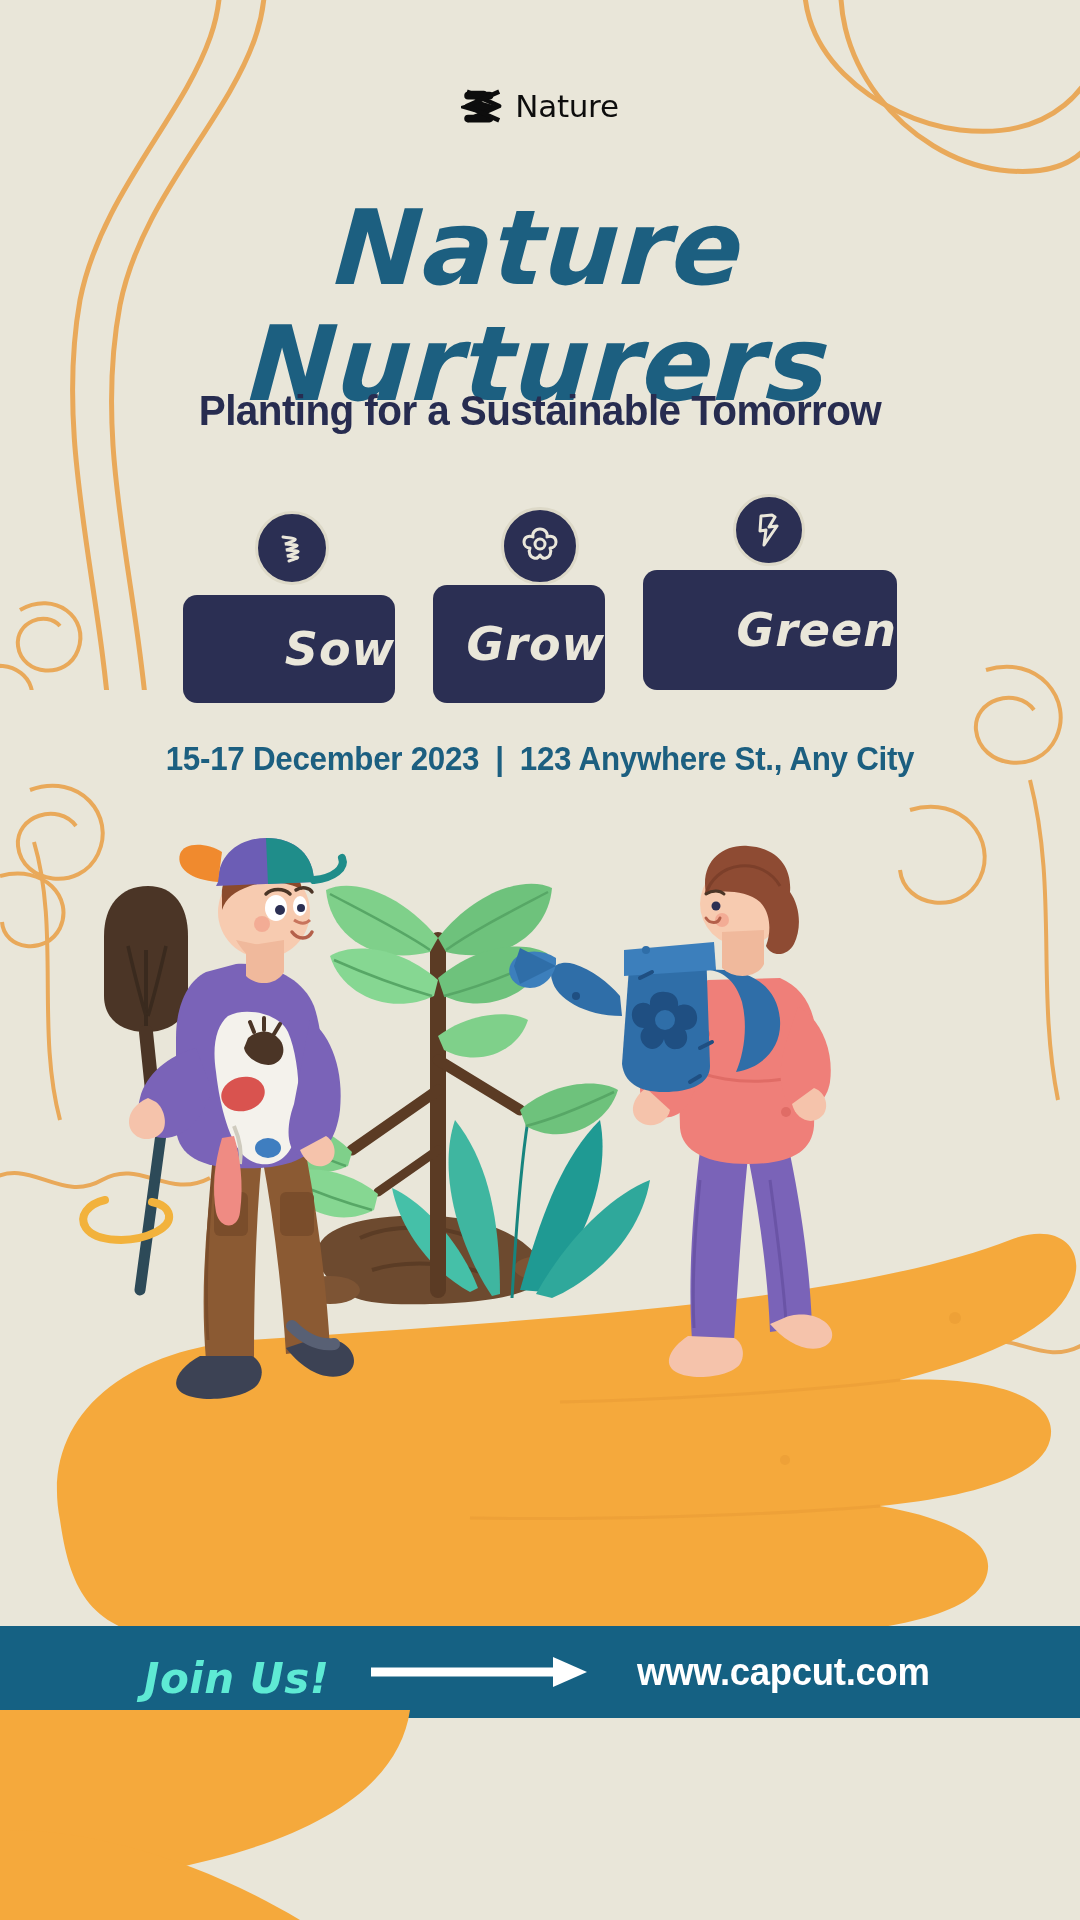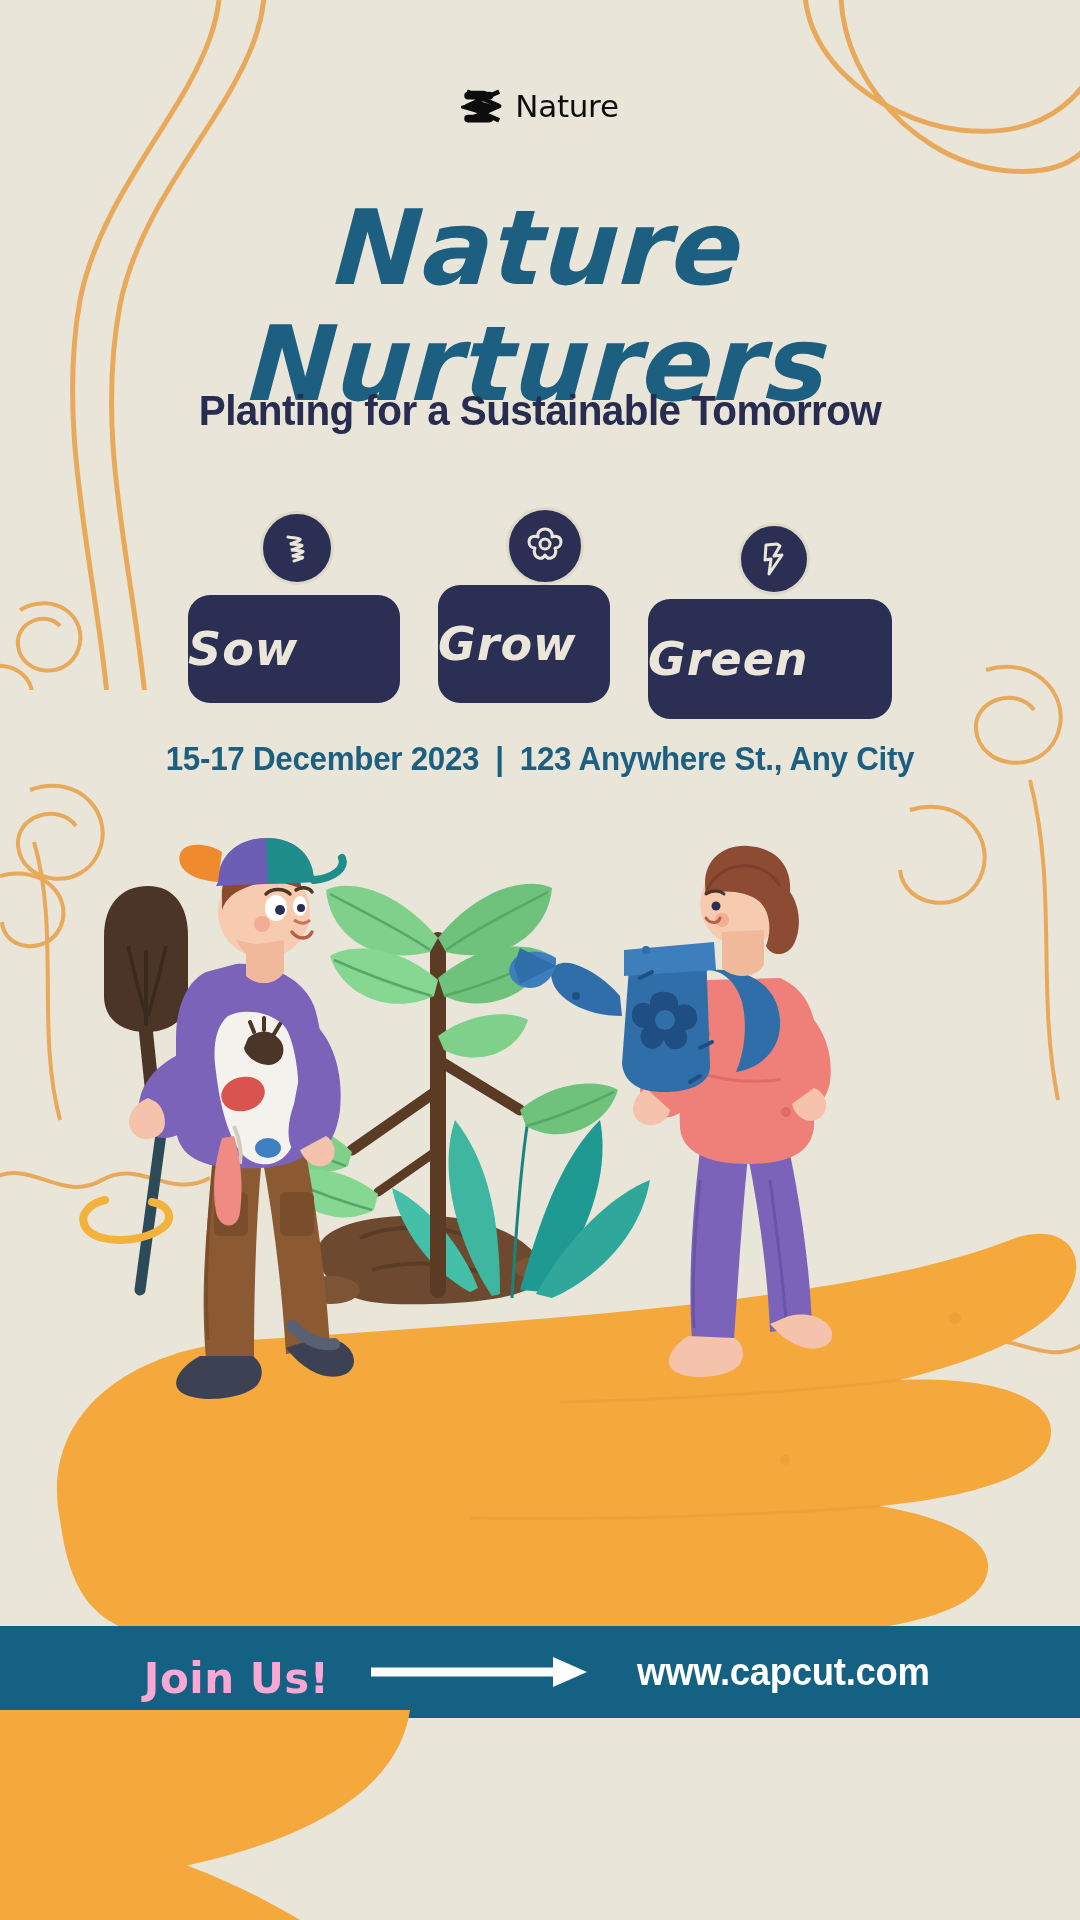--- a/index.html
+++ b/index.html
@@ -37,48 +37,48 @@
   .headline .l2{margin-top:12px;}
 
   .subtitle{position:absolute;top:386px;left:0;right:0;text-align:center;
       color:#272c50;font-weight:700;font-size:43px;letter-spacing:-.6px;
       font-family:"Liberation Sans",sans-serif;
       transform:scaleX(.94);}
 
   
   .pills{position:absolute;top:545px;left:0;right:0;height:180px;
       display:flex;justify-content:center;align-items:flex-start;gap:38px;}
-  .pill{position:relative;background:#2b2f53;border-radius:22px;
-      display:flex;align-items:center;justify-content:flex-start;}
+  .pill{position:relative;background:#2b2f53;border-radius:14px;
+      display:flex;align-items:center;justify-content:flex-end;}
   .pill-label{color:#eae7da;font-size:46px;font-weight:700;font-style:italic;
       font-family:"DejaVu Sans",sans-serif;letter-spacing:1px;}
   .pill-badge{position:absolute;background:#2b2f53;border-radius:50%;
       border:3px solid #ddd9c8;display:flex;align-items:center;justify-content:center;}
   .pill-badge svg{display:block;}
 
   #pill-sow{width:212px;height:108px;margin-top:50px;}
   #pill-sow .pill-badge{width:68px;height:68px;top:-84px;left:72px;}
   #pill-grow{width:172px;height:118px;margin-top:40px;}
   #pill-grow .pill-badge{width:72px;height:72px;top:-78px;left:68px;}
-  #pill-green{width:244px;height:120px;margin-top:54px;}
+  #pill-green{width:212px;height:120px;margin-top:25px;padding-left:42px;}
   #pill-green .pill-badge{width:66px;height:66px;top:-76px;left:90px;}
 
   
   .dateline{position:absolute;top:740px;left:0;right:0;text-align:center;
       color:#1c5f80;font-weight:700;font-size:33px;letter-spacing:-.3px;
       transform:scaleX(.95);}
   .dateline .sep{padding:0 8px;}
 
   
   .illus{position:absolute;left:0;top:820px;width:1080px;height:910px;}
 
   
   .footer{position:absolute;left:0;bottom:202px;width:1080px;height:92px;
       background:#156183;display:flex;align-items:center;justify-content:center;gap:42px;}
-  .footer-join{color:#f9a8d4;font-size:42px;font-weight:700;
+  .footer-join{color:#5eead4;font-size:42px;font-weight:700;font-style:italic;
       font-family:"DejaVu Sans",sans-serif;letter-spacing:.5px;margin-top:12px;}
   .footer-arrow{width:218px;height:34px;}
   .footer-url{color:#ffffff;font-size:38px;font-weight:700;letter-spacing:-.3px;
       transform:scaleX(.96);}
 
   .bottom-wedge{position:absolute;left:0;bottom:0;width:1080px;height:210px;}
 </style>
 </head>
 <body>
 

